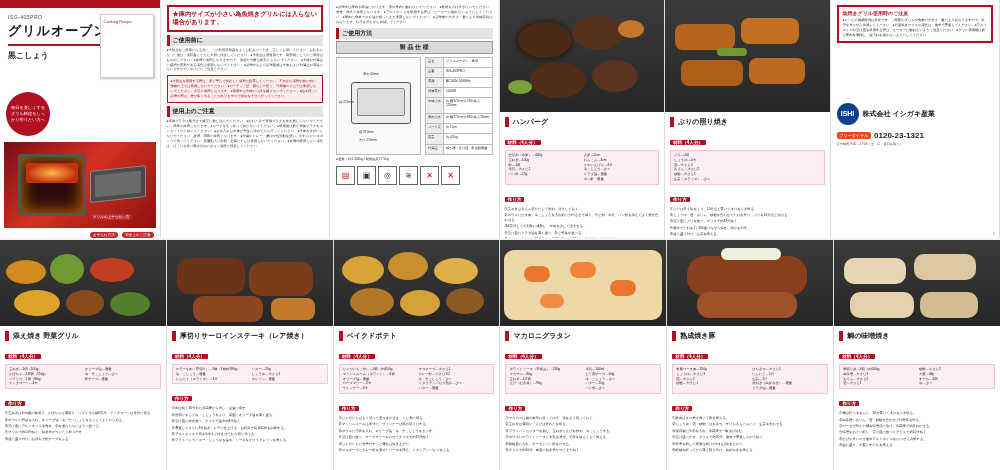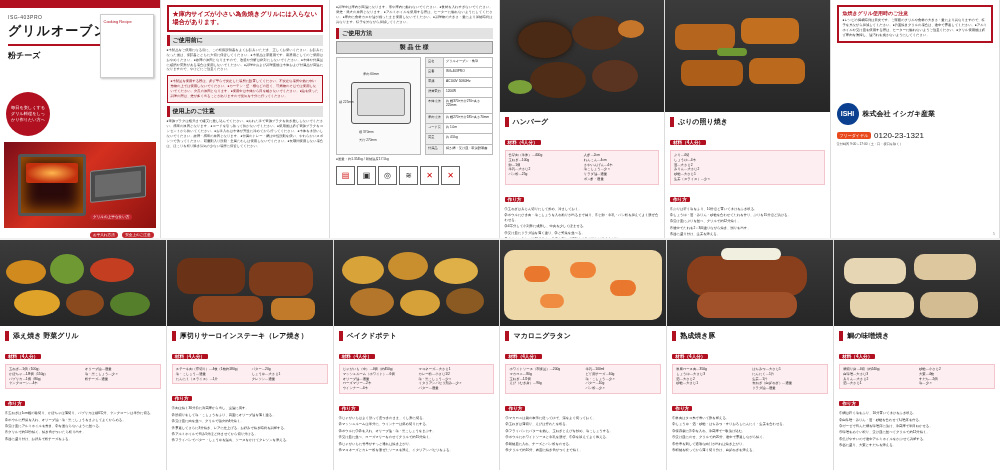--- a/index.html
+++ b/index.html
@@ -65,21 +65,21 @@
   
   .contact{width:170px;height:238px;background:#fff;padding:5px 6px;box-sizing:border-box;}
   .cbox{border:2px solid #b01020;padding:3px 4px;}
   .cbox-t{font-size:5px;font-weight:bold;color:#b01020;margin-bottom:2px;}
   .cbox-b{font-size:3.3px;line-height:1.5;}
   .company{margin-top:60px;display:flex;align-items:center;gap:4px;}
   .logo{width:22px;height:22px;border-radius:50%;background:#0b3f8f;color:#fff;font-size:7px;display:flex;align-items:center;justify-content:center;font-weight:bold;}
   .cname{font-size:7px;font-weight:bold;}
   .freedial{margin-top:6px;display:flex;align-items:center;gap:3px;}
   .fd-badge{background:#e8491d;color:#fff;font-size:4px;padding:1px 3px;border-radius:2px;}
-  .fd-num{font-size:8px;font-weight:normal;color:#1a1a1a;}
+  .fd-num{font-size:8px;font-weight:bold;color:#1a1a1a;}
   .fd-note{font-size:3.2px;color:#444;margin-top:2px;}
 
   
   .bot-row{position:absolute;left:0;top:240px;width:1000px;height:230px;display:flex;}
   .bp{width:166.6px;height:230px;background:#fff;border-right:1px solid #dcdcdc;position:relative;overflow:hidden;}
   .bp .ph{height:86px;width:100%;position:relative;overflow:hidden;}
   .bp .body{padding:3px 5px;}
 
   
   .food{position:absolute;inset:0;}
@@ -92,21 +92,21 @@
 
 <div class="page">
 
   <div class="top-row">
 
     <div class="panel cover">
       <div class="cover-top"></div>
       <div class="cover-model">ISG-403PRO</div>
       <div class="cover-title">グリルオーブン・角型</div>
       <div class="cover-rule"></div>
-      <div class="cover-sub">粉チーズ</div>
+      <div class="cover-sub">黒こしょう</div>
       <div class="cover-book">
         <div class="bk-l">Cooking Recipe</div>
       </div>
       <div class="cover-badge">毎日を楽しくするグリル料理をしっかり作りたい方へ</div>
       <div class="cover-photo">
         <div class="oven">
           <div class="oven-glow"></div>
         </div>
         <div class="tray">
           <div class="tray-in"></div>

